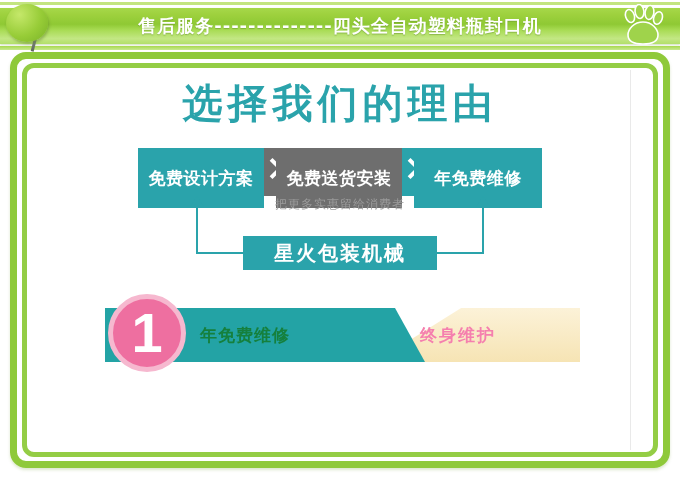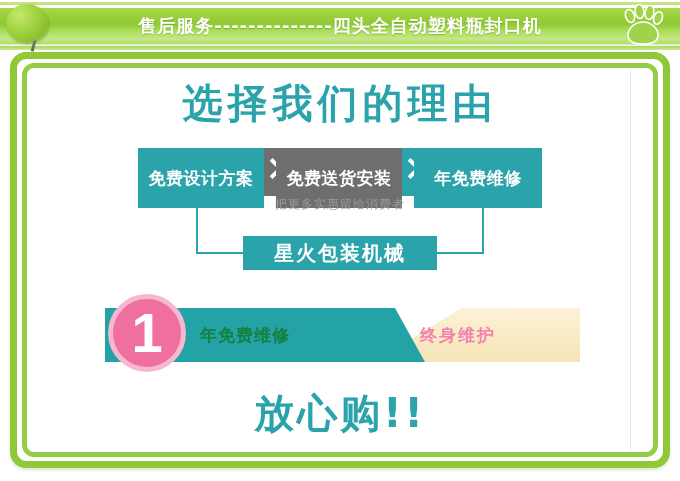--- a/index.html
+++ b/index.html
@@ -396,15 +396,14 @@
     <div class="banner-teal"></div>
     <div class="banner-cream-poly"></div>
     <div class="banner-slant"></div>
   </div>
   <div class="badge-circle">
     <span>1</span>
   </div>
   <div class="banner-label-teal">年免费维修</div>
   <div class="banner-label-cream">终身维护</div>
 
-  <div class="slogan">放心购!!</div>
 
 </div>
 
 </body></html>

